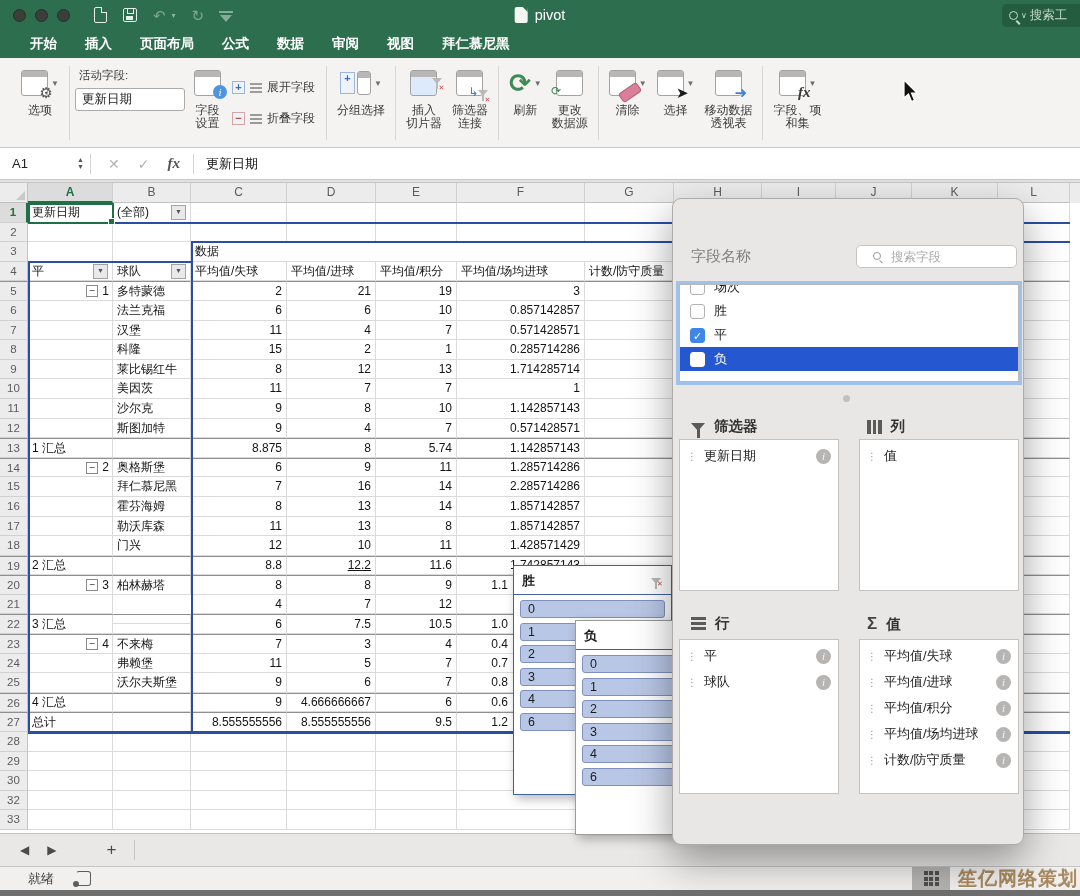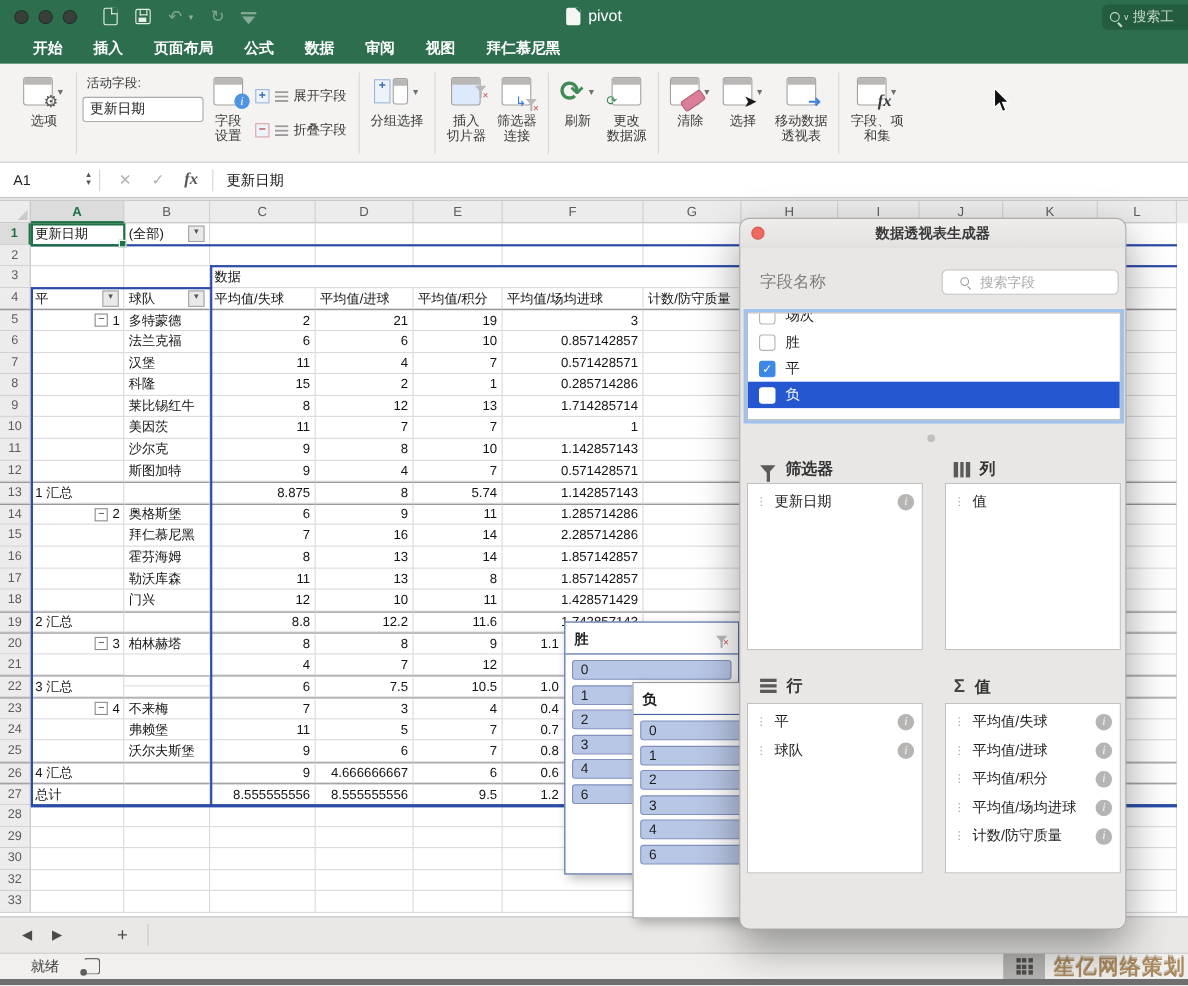--- a/index.html
+++ b/index.html
@@ -787,21 +787,21 @@
         </div>
         <div class="grow topline">
           <div class="rowhdr">19</div>
           <div class="gcell" style="width: 85px;">
             <span>2 汇总</span>
           </div>
           <div class="gcell" style="width: 78px;"></div>
           <div class="gcell num" style="width: 96px;">
             <span>8.8</span>
           </div>
-          <div class="gcell num" style="width: 89px;">
+          <div class="gcell num" style="width: 89px; text-decoration: underline;">
             <span>12.2</span>
           </div>
           <div class="gcell num" style="width: 81px;">
             <span>11.6</span>
           </div>
           <div class="gcell num" style="width: 128px;">
             <span>1.742857143</span>
           </div>
           <div class="gcell" style="width: 89px;"></div>
           <div class="gcell" style="width: 88px;"></div>
@@ -1124,24 +1124,20 @@
         <div class="slitem">0</div>
         <div class="slitem">1</div>
         <div class="slitem">2</div>
         <div class="slitem">3</div>
         <div class="slitem">4</div>
         <div class="slitem">6</div>
       </div>
   </div>
 
   <div class="builder">
-    <div class="btitle">
-      <span class="reddot"></span>
-      <span>数据透视表生成器</span>
-    </div>
     <div class="fieldname">字段名称</div>
     <div class="bsearch">
       <span class="mag2"></span>
       <input placeholder="搜索字段" style="">
     </div>
     <div class="fieldlist" id="fieldlist">
         <div class="frow first">
           <span class="cb"></span>
           <span>场次</span>
         </div>

